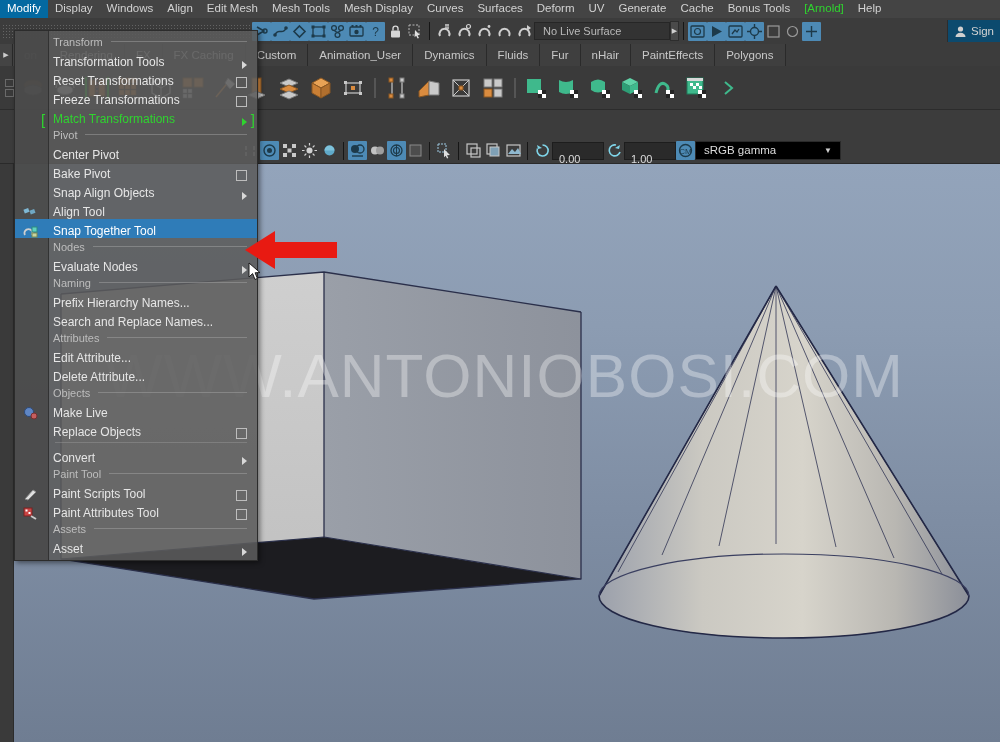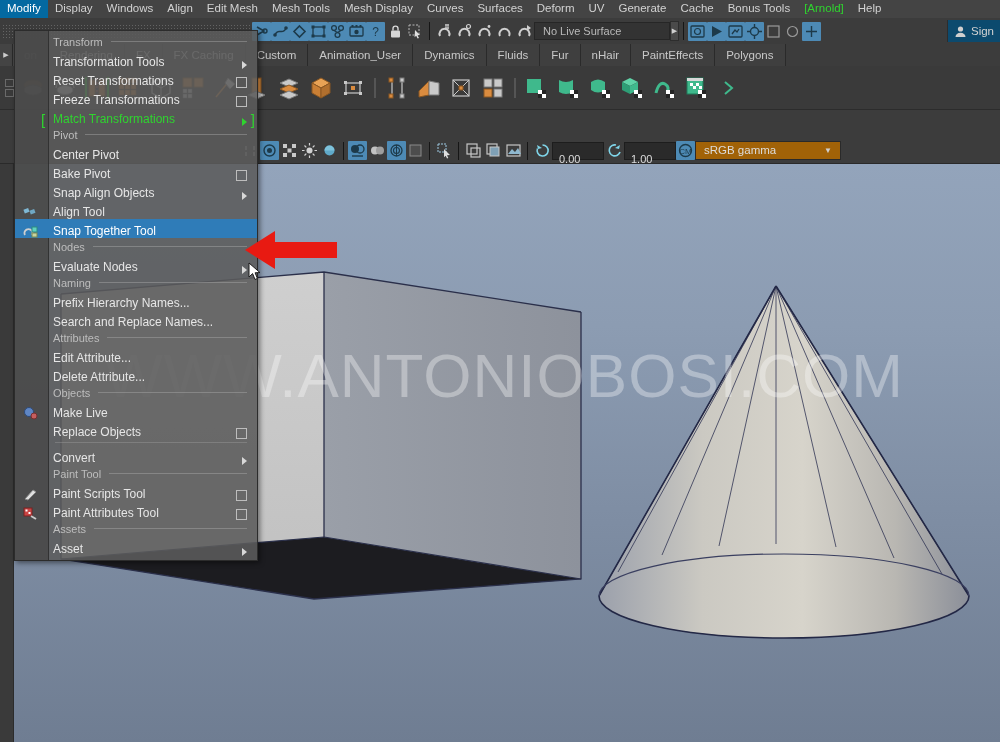--- a/index.html
+++ b/index.html
@@ -81,21 +81,21 @@
     position:absolute; left:0; top:138px; width:1000px; height:26px;
     background:#3c3c3c; display:flex; align-items:center; padding-left:2px;
     border-bottom:1px solid #2a2a2a;
   }
   .numfield {
     background:#2a2a2a; border:1px solid #1d1d1d; color:#dcdcdc;
     font-size:11px; height:18px; line-height:16px; padding:8px 6px; min-width:52px;
     text-align:left; flex:none;
   }
   #gammaSel {
-    background:#a16207; border:1px solid #2a2a2a; color:#dcdcdc;
+    background:#000000; border:1px solid #2a2a2a; color:#dcdcdc;
     font-size:11.5px; height:19px; line-height:17px; padding:0 8px; width:146px;
     display:flex; align-items:center; justify-content:space-between; flex:none;
   }
   #gammaSel .cv { font-size:8px; color:#cfcfcf; }
 
   
   #leftdock {
     position:absolute; left:0; top:18px; width:14px; height:724px;
     background:#3a3a3a; border-right:1px solid #2b2b2b;
     font-size:8px; color:#b0b0b0; overflow:hidden;

